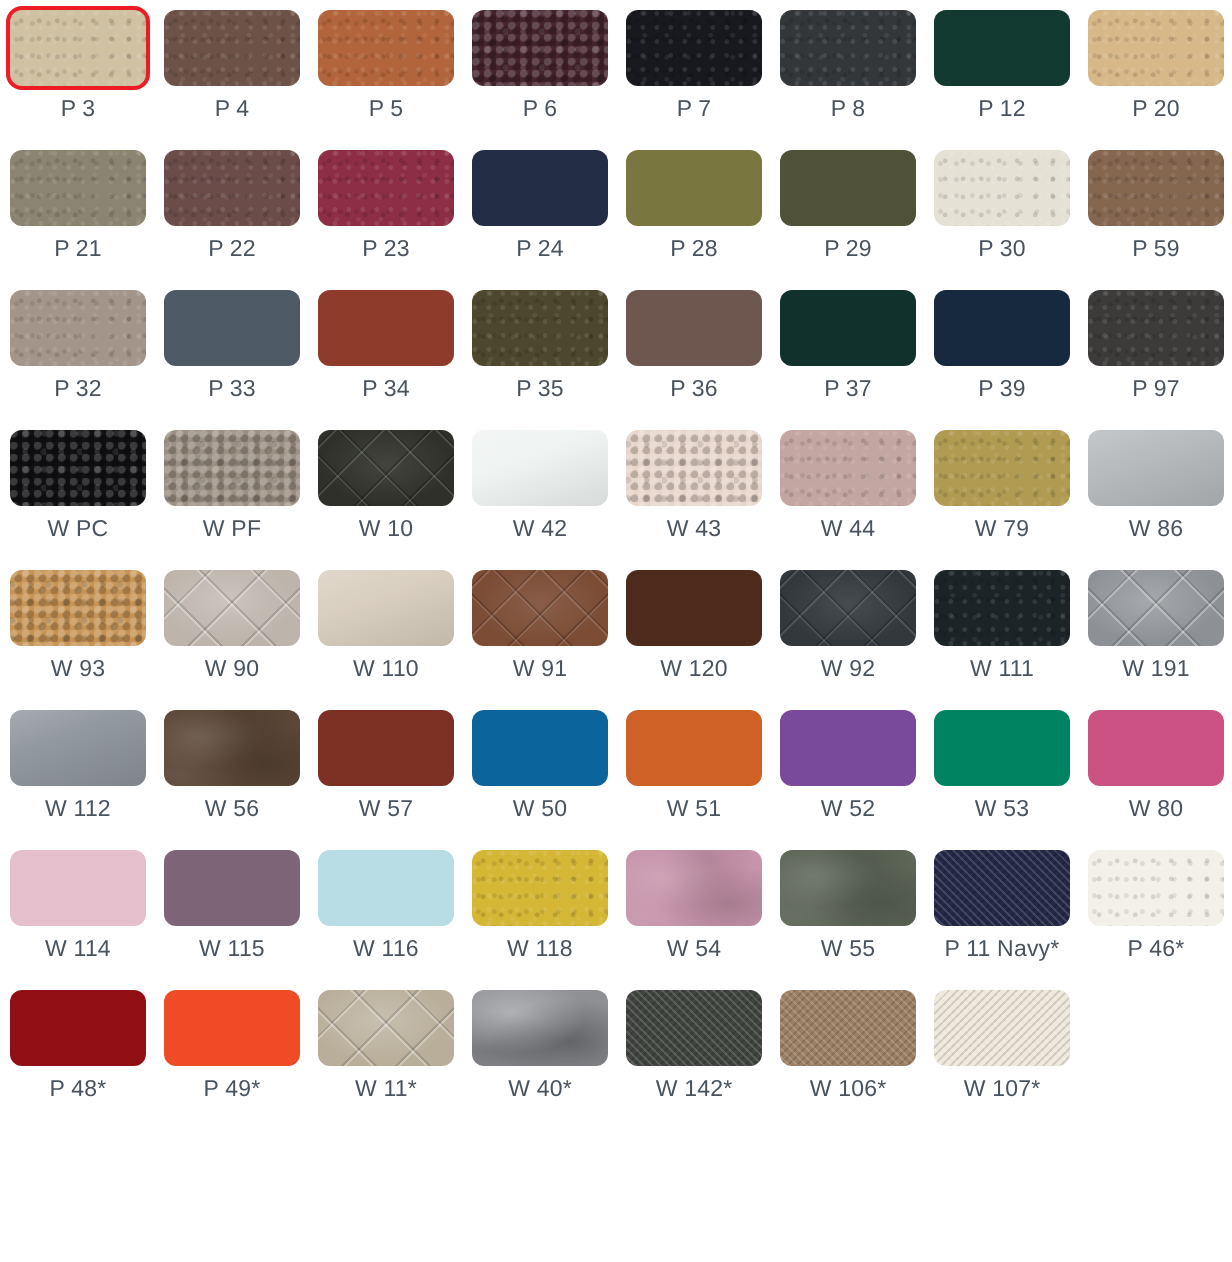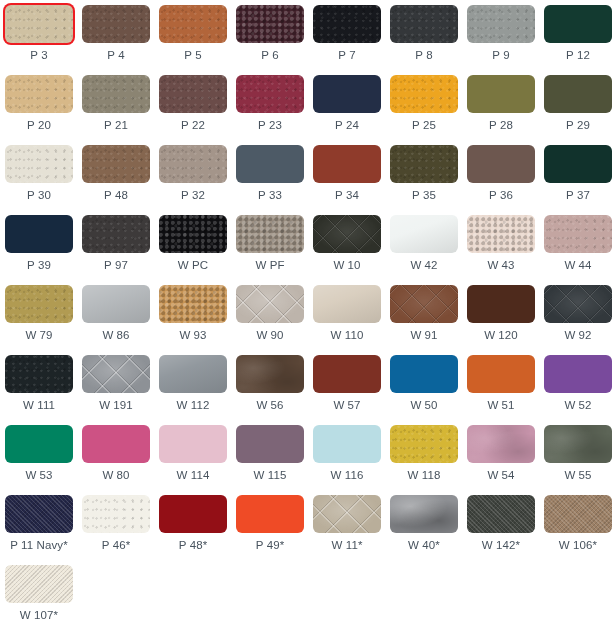--- a/index.html
+++ b/index.html
@@ -144,24 +144,20 @@
     </div>
     <div class="swatch-cell">
       <div class="swatch-chip tex-grain" style="background: rgb(23, 25, 30);"></div>
       <div class="swatch-label">P 7</div>
     </div>
     <div class="swatch-cell">
       <div class="swatch-chip tex-grain" style="background: rgb(52, 55, 58);"></div>
       <div class="swatch-label">P 8</div>
     </div>
     <div class="swatch-cell">
-      <div class="swatch-chip tex-grain" style="background: rgb(149, 154, 152);"></div>
-      <div class="swatch-label">P 9</div>
-    </div>
-    <div class="swatch-cell">
       <div class="swatch-chip tex-plain" style="background: rgb(19, 58, 48);"></div>
       <div class="swatch-label">P 12</div>
     </div>
     <div class="swatch-cell">
       <div class="swatch-chip tex-grain" style="background: rgb(215, 184, 136);"></div>
       <div class="swatch-label">P 20</div>
     </div>
     <div class="swatch-cell">
       <div class="swatch-chip tex-grain" style="background: rgb(139, 132, 114);"></div>
       <div class="swatch-label">P 21</div>
@@ -172,38 +168,34 @@
     </div>
     <div class="swatch-cell">
       <div class="swatch-chip tex-grain" style="background: rgb(141, 46, 68);"></div>
       <div class="swatch-label">P 23</div>
     </div>
     <div class="swatch-cell">
       <div class="swatch-chip tex-plain" style="background: rgb(35, 46, 70);"></div>
       <div class="swatch-label">P 24</div>
     </div>
     <div class="swatch-cell">
-      <div class="swatch-chip tex-grain" style="background: rgb(237, 165, 32);"></div>
-      <div class="swatch-label">P 25</div>
-    </div>
-    <div class="swatch-cell">
       <div class="swatch-chip tex-plain" style="background: rgb(122, 118, 64);"></div>
       <div class="swatch-label">P 28</div>
     </div>
     <div class="swatch-cell">
       <div class="swatch-chip tex-plain" style="background: rgb(79, 82, 57);"></div>
       <div class="swatch-label">P 29</div>
     </div>
     <div class="swatch-cell">
       <div class="swatch-chip tex-grain" style="background: rgb(229, 225, 213);"></div>
       <div class="swatch-label">P 30</div>
     </div>
     <div class="swatch-cell">
       <div class="swatch-chip tex-grain" style="background: rgb(133, 102, 79);"></div>
-      <div class="swatch-label">P 48</div>
+      <div class="swatch-label">P 59</div>
     </div>
     <div class="swatch-cell">
       <div class="swatch-chip tex-grain" style="background: rgb(164, 149, 138);"></div>
       <div class="swatch-label">P 32</div>
     </div>
     <div class="swatch-cell">
       <div class="swatch-chip tex-plain" style="background: rgb(77, 90, 102);"></div>
       <div class="swatch-label">P 33</div>
     </div>
     <div class="swatch-cell">

